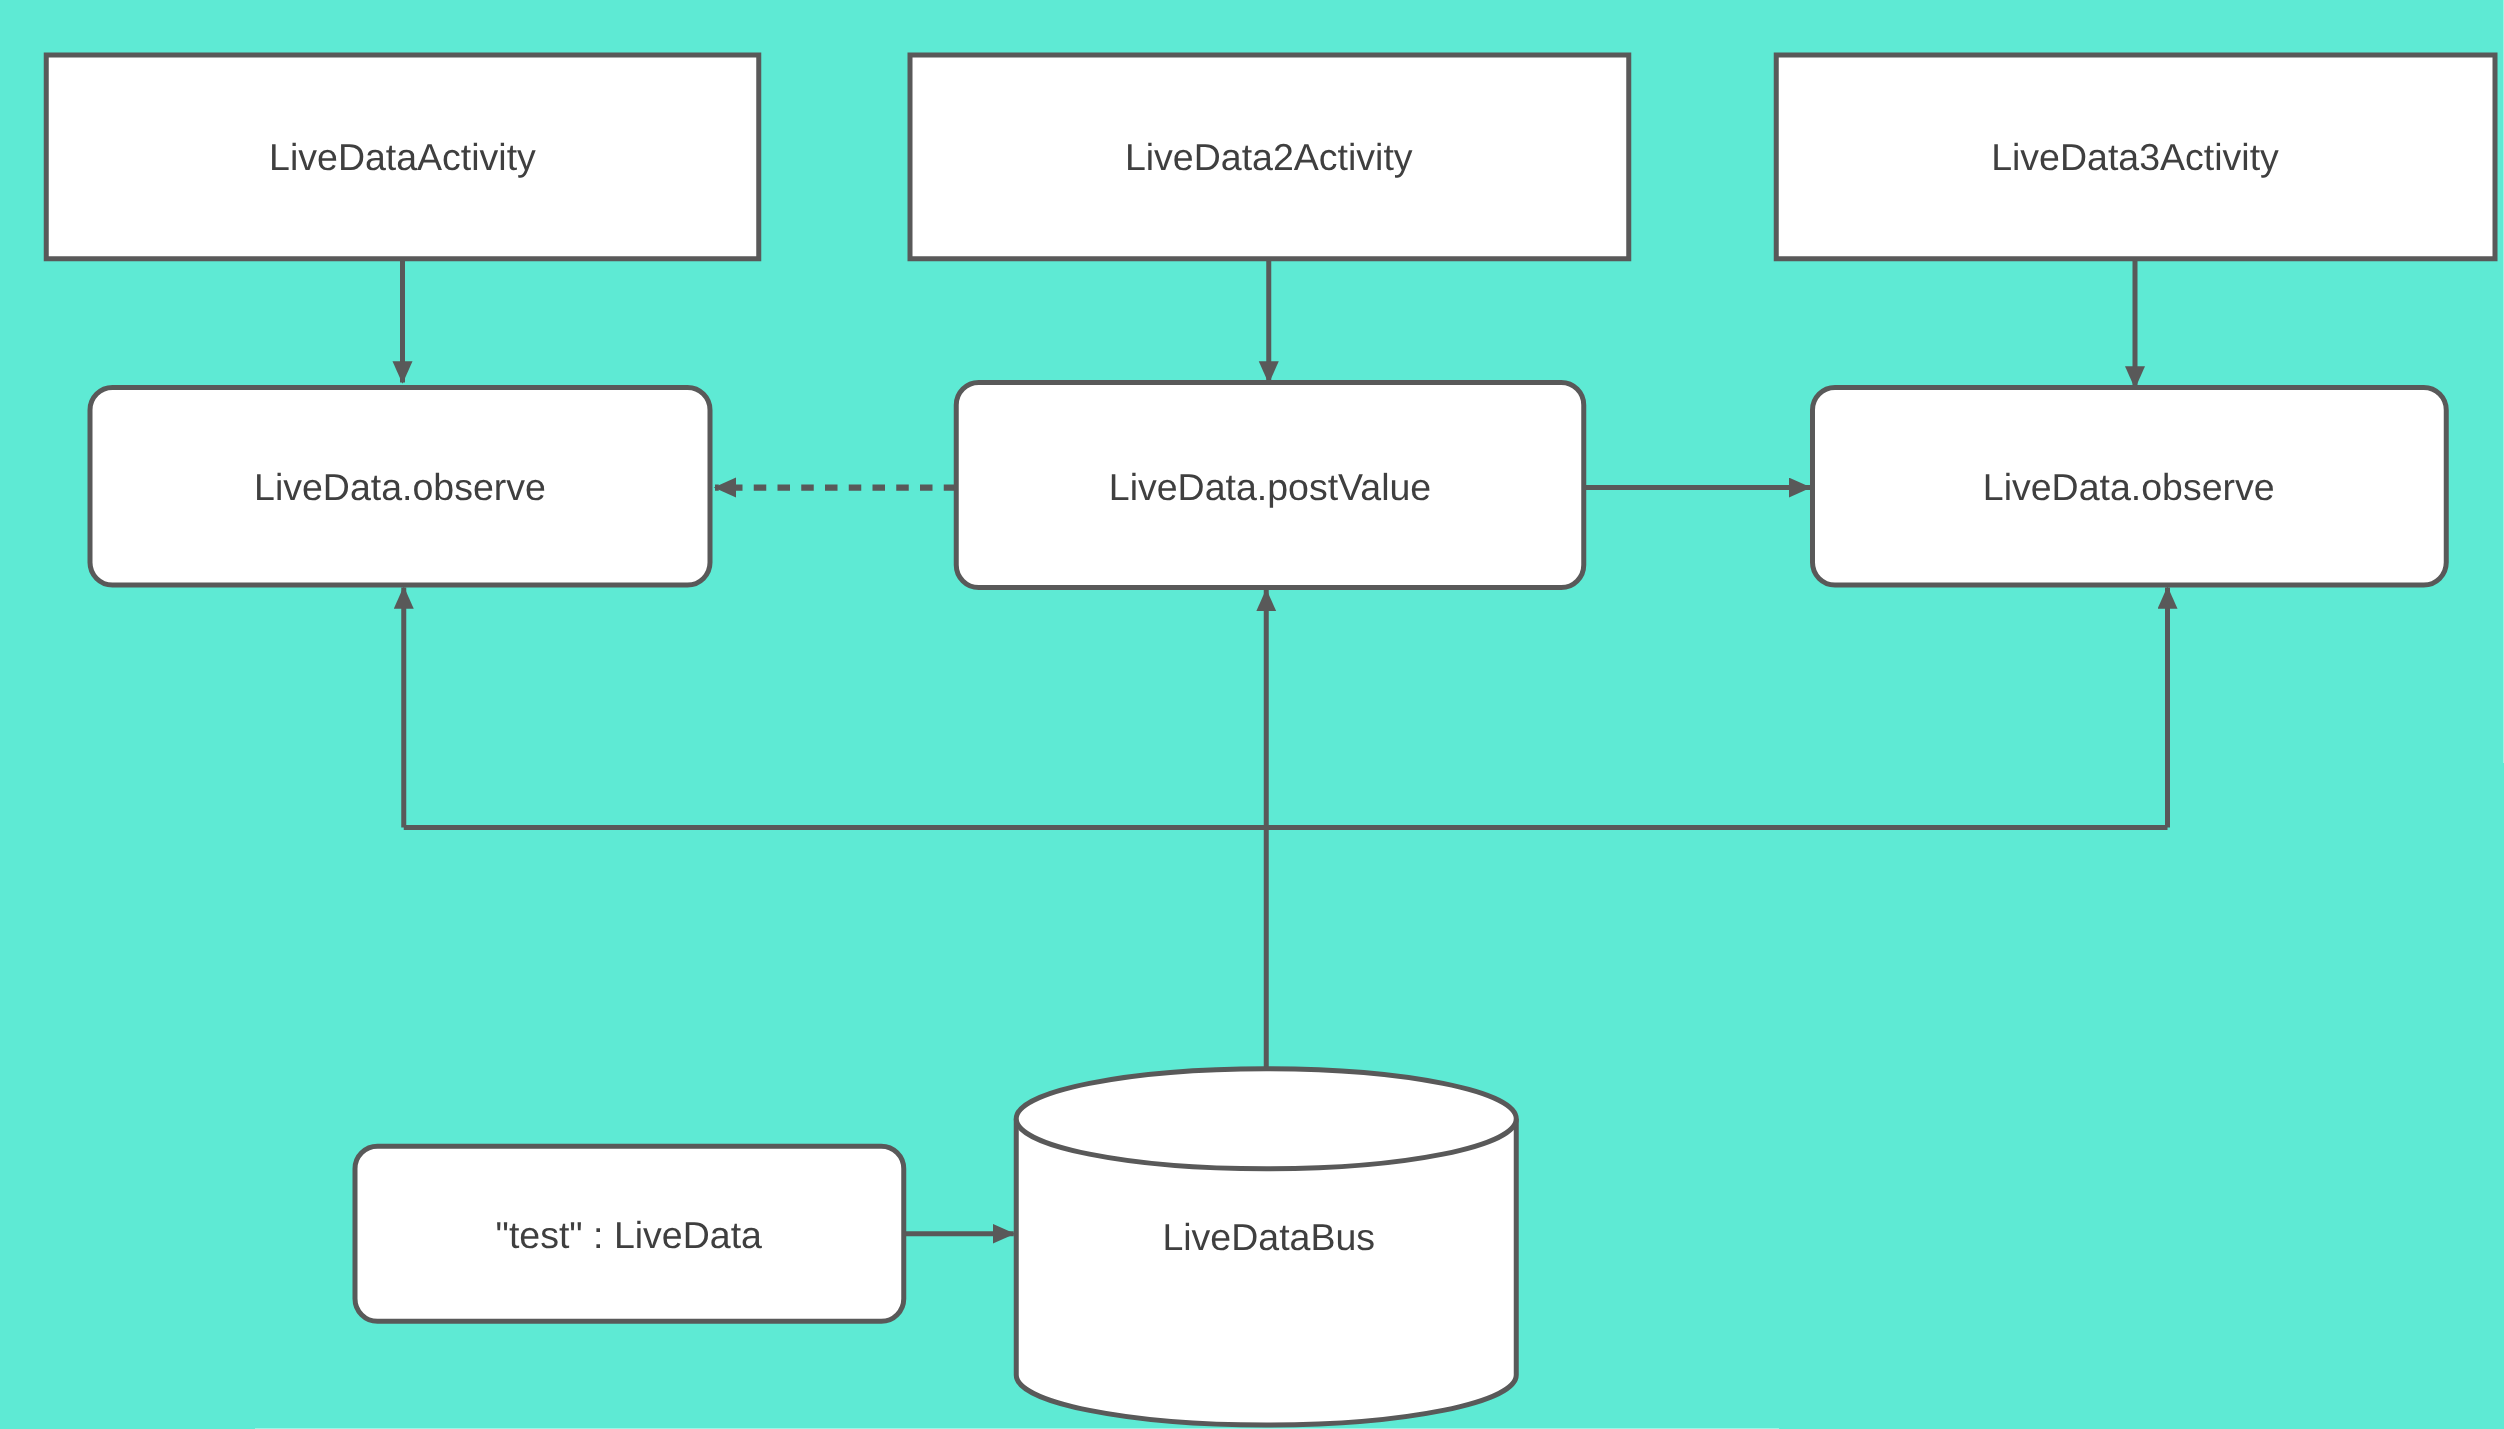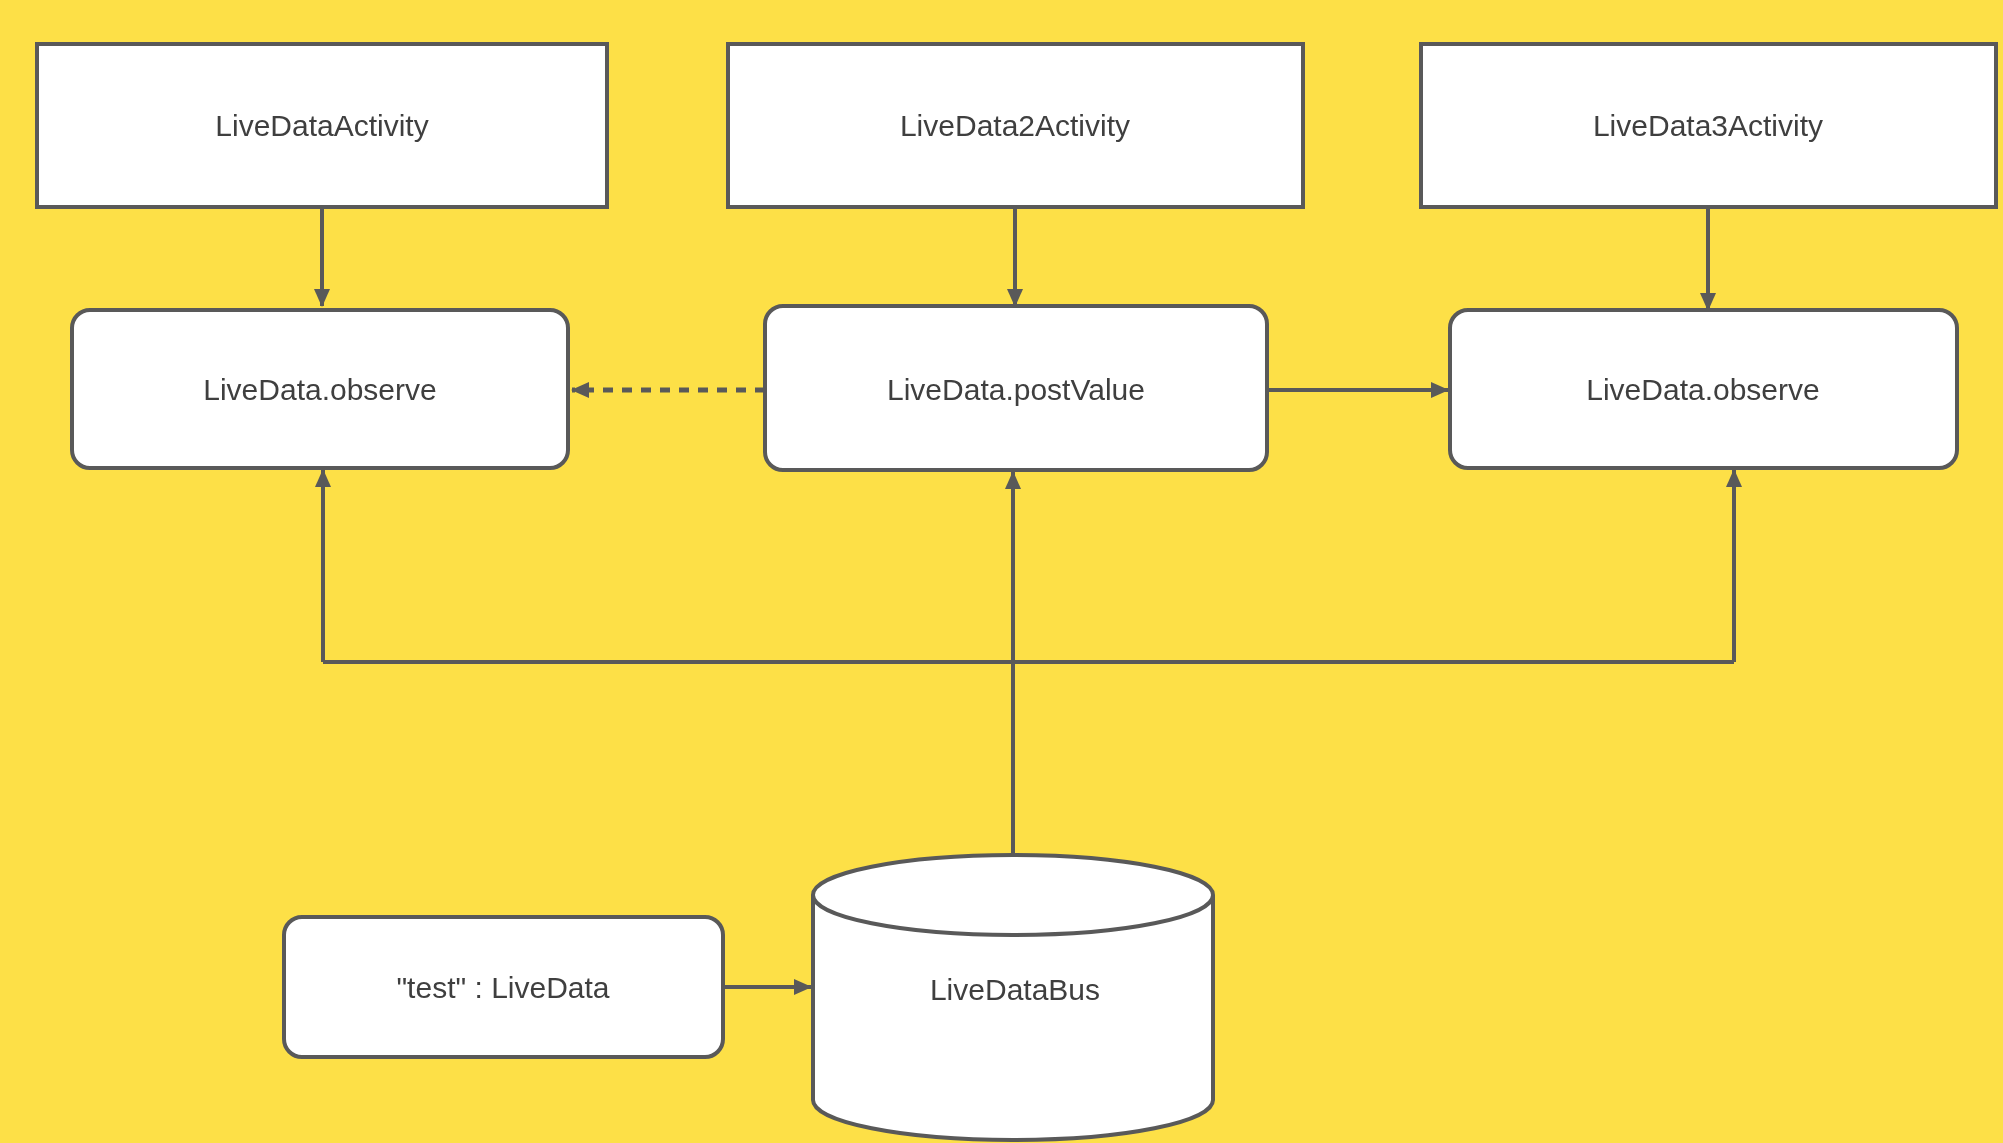--- a/index.html
+++ b/index.html
@@ -4,21 +4,21 @@
 <style>
   html, body {
     margin: 0;
     padding: 0;
     background: #ffffff;
   }
   .canvas {
     position: relative;
     width: 2003px;
     height: 1143px;
-    background: #fde047;
+    background: #5eead4;
     font-family: "Liberation Sans", sans-serif;
   }
   svg { display: block; }
   .node-shape {
     fill: #ffffff;
     stroke: #595959;
     stroke-width: 4;
   }
   .edge {
     fill: none;

